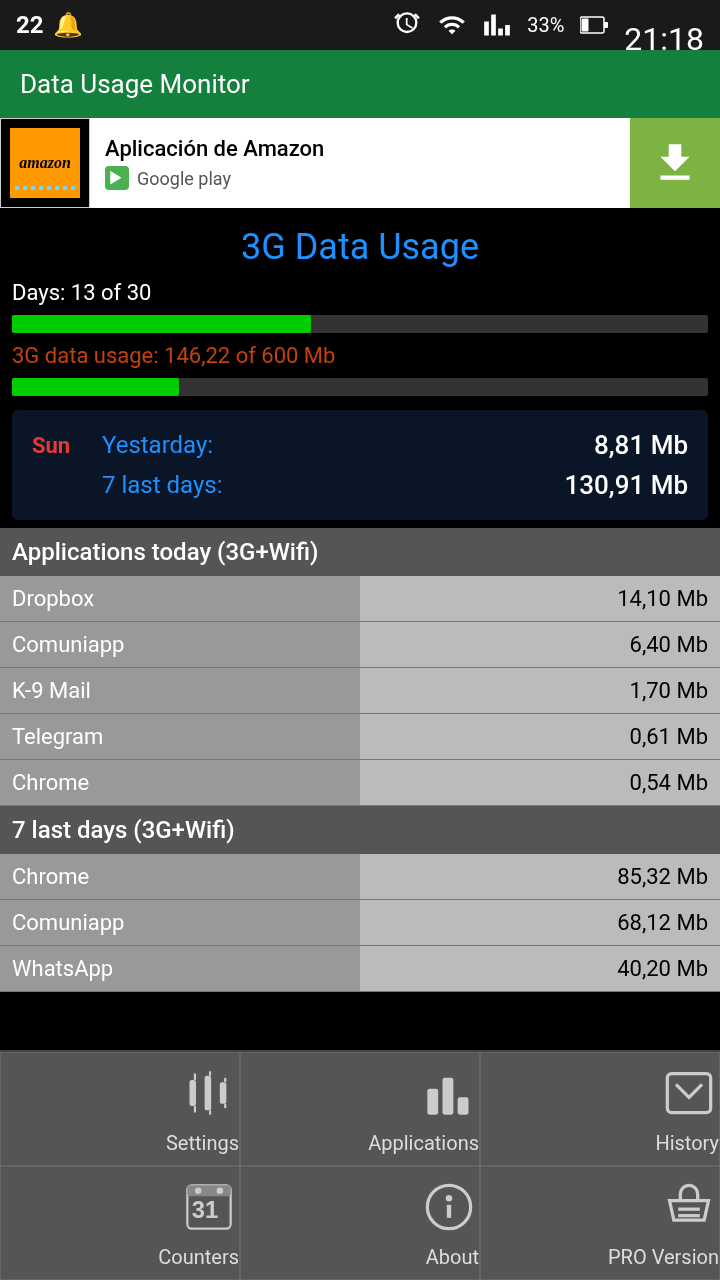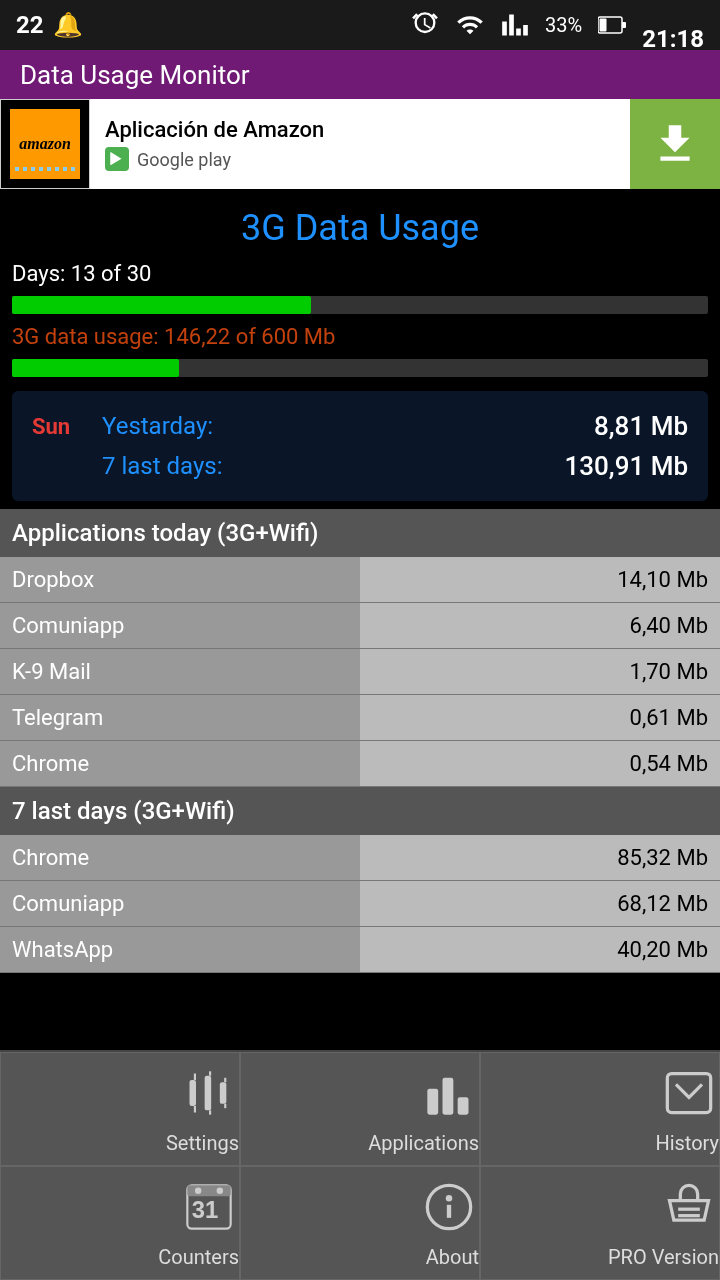--- a/index.html
+++ b/index.html
@@ -23,22 +23,22 @@
       padding: 0 16px;
       color: #fff;
       font-size: 22px;
     }
     .status-left { display: flex; align-items: center; gap: 10px; }
     .status-right { display: flex; align-items: center; gap: 16px; font-size: 20px; }
 
     
     #app-bar {
       width: 720px;
-      height: 49px;
-      background: #701a75;
+      height: 68px;
+      background: #15803d;
       display: flex;
       align-items: center;
       padding: 0 20px;
     }
     #app-bar-title {
       color: #fff;
       font-size: 26px;
       font-weight: 400;
     }
 
@@ -287,21 +287,21 @@
         </svg>
     </span>
     <span style="font-size:20px;">33%</span>
     <span>
       <svg width="28" height="20" viewBox="0 0 28 20" fill="white">
           <rect x="0" y="2" width="24" height="16" rx="2" ry="2" stroke="white" stroke-width="1.5" fill="none"></rect>
           <rect x="1.5" y="3.5" width="7" height="13" rx="1" fill="white"></rect>
           <rect x="24" y="7" width="4" height="6" rx="1" fill="white"></rect>
         </svg>
     </span>
-    <span style="font-size:24px;font-weight:bold;margin-top:28px;">21:18</span>
+    <span style="font-size:32px;font-weight:normal;margin-top:28px;">21:18</span>
   </div>
 </div>
 
 <div id="app-bar">
   <span id="app-bar-title">Data Usage Monitor</span>
 </div>
 
 <div id="ad-banner">
   <div id="ad-logo">
     <div id="ad-logo-inner">

